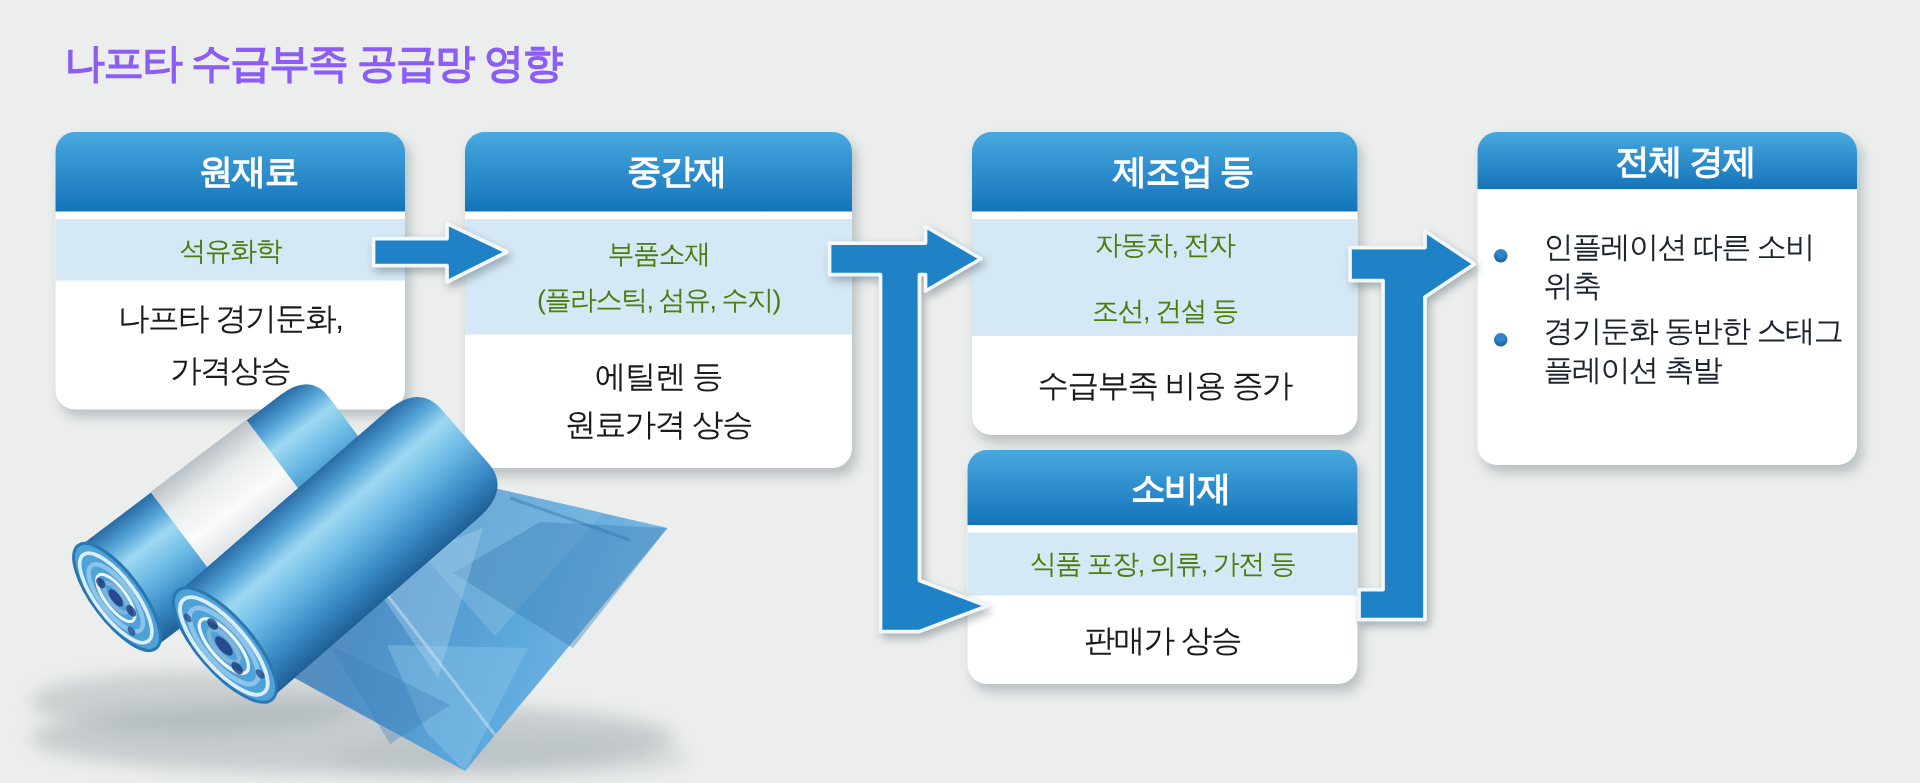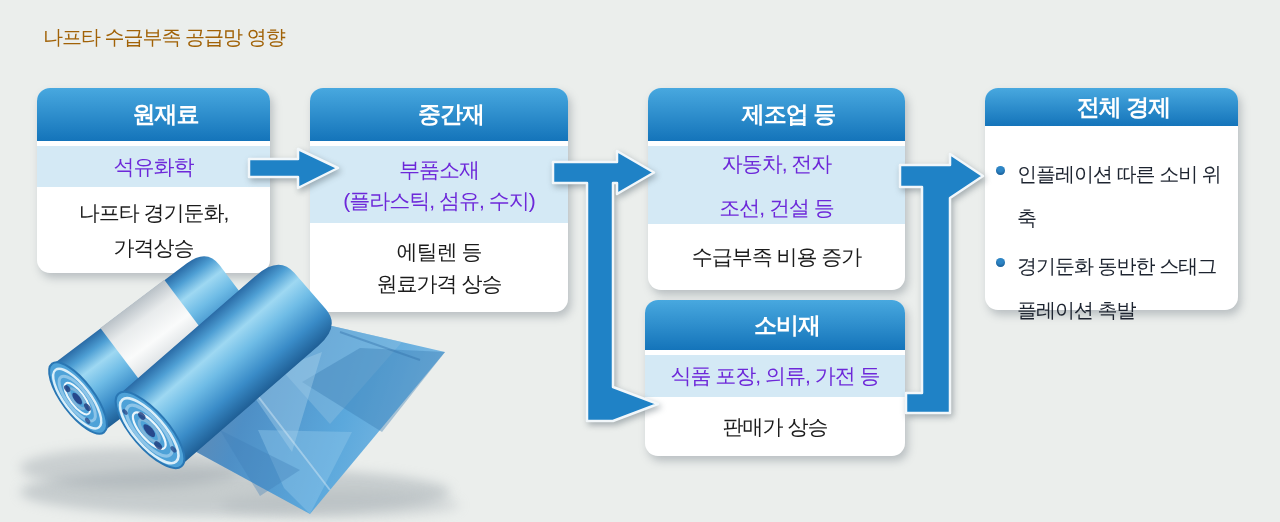--- a/index.html
+++ b/index.html
@@ -1,57 +1,57 @@
 <!DOCTYPE html>
 <html><head>
 <meta charset="utf-8">
 <style>
   html,body{margin:0;padding:0;background:#ebeeec;}
   .canvas{
     position:relative;width:1280px;height:522px;background:#ebeeec;
     font-family:"Liberation Sans","DejaVu Sans",sans-serif;overflow:hidden;
   }
   .title{
-    position:absolute;left:43px;top:24px;font-size:20px;font-weight:normal;
-    color:#a16207;letter-spacing:-1px;
+    position:absolute;left:43px;top:24px;font-size:27px;font-weight:bold;
+    color:#8b5cf6;letter-spacing:-1px;
   }
   
   .fbox{
     position:absolute;background:#ffffff;border-radius:13px;
     box-shadow:3px 5px 8px rgba(105,115,125,.38);z-index:2;
   }
   .hdr{
     position:absolute;left:0;right:0;top:0;border-radius:13px 13px 0 0;
     background:linear-gradient(#48a8df,#1474ba);
     color:#ffffff;font-weight:bold;font-size:23px;letter-spacing:-1px;
     display:flex;align-items:center;justify-content:center;padding-left:24px;
   }
   .band{
-    position:absolute;left:0;right:0;background:#d4e9f5;color:#6d28d9;
-    font-size:21px;letter-spacing:-1px;text-align:center;
+    position:absolute;left:0;right:0;background:#d4e9f5;color:#4d7c0f;
+    font-size:18px;letter-spacing:-1px;text-align:center;
     display:flex;flex-direction:column;align-items:center;justify-content:center;
   }
   .bodytxt{
     position:absolute;left:0;right:0;bottom:0;color:#1b1b1b;font-size:21px;
     letter-spacing:-1px;text-align:center;
     display:flex;flex-direction:column;align-items:center;justify-content:center;
   }
   .band span,.bodytxt span{display:block;}
   .b1{left:37px;top:88px;width:233px;height:185px;}
   .b1 .hdr{height:53px;} .b1 .band{top:58px;height:41px;} .b1 .bodytxt{top:99px;line-height:35px;}
   .b2{left:310px;top:88px;width:258px;height:224px;}
   .b2 .hdr{height:53px;} .b2 .band{top:58px;height:77px;line-height:31px;} .b2 .bodytxt{top:135px;line-height:32px;}
   .b3{left:648px;top:88px;width:257px;height:202px;}
   .b3 .hdr{height:53px;} .b3 .band{top:58px;height:78px;line-height:33px;gap:11px;} .b3 .bodytxt{top:136px;}
   .b4{left:645px;top:300px;width:260px;height:156px;}
   .b4 .hdr{height:50px;} .b4 .band{top:55px;height:42px;} .b4 .bodytxt{top:97px;}
   .b5{left:985px;top:88px;width:253px;height:222px;}
   .b5 .hdr{height:38px;}
   .bullets{position:absolute;left:0;right:0;top:54px;bottom:0;padding:10px 8px 0 0;}
-  .bullet-item{position:relative;padding-left:32px;font-size:20px;line-height:44px;
+  .bullet-item{position:relative;padding-left:44px;font-size:20px;line-height:26px;
     letter-spacing:-1px;color:#1d2430;margin-bottom:4px;}
   .bullet-item .dot{position:absolute;left:11px;top:14px;width:9px;height:9px;
     border-radius:50%;background:#2e86c6;box-shadow:inset 0 -2px 2px rgba(0,40,90,.35);}
   
   .arrows{position:absolute;left:0;top:0;z-index:5;pointer-events:none;
     filter:drop-shadow(2px 3px 3px rgba(80,95,105,.45));}
   .arrows polygon{fill:#1f82c6;stroke:#f2f7fa;stroke-width:2.5;stroke-linejoin:round;}
   
   .illus{position:absolute;left:0;top:240px;z-index:3;pointer-events:none;}
 </style>

